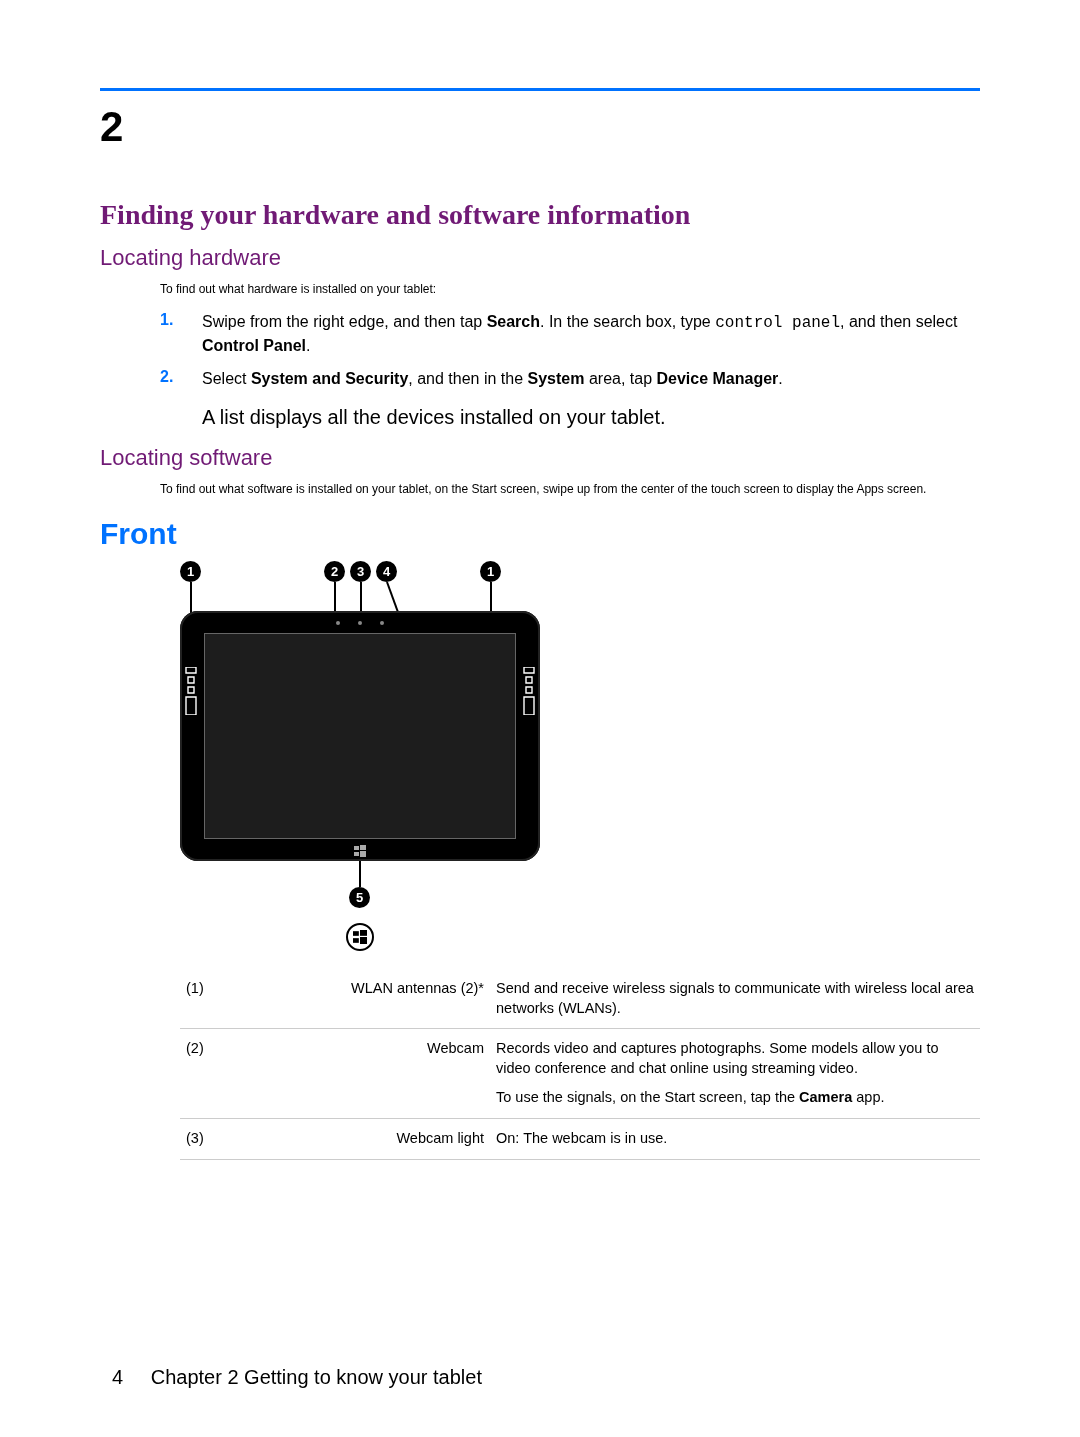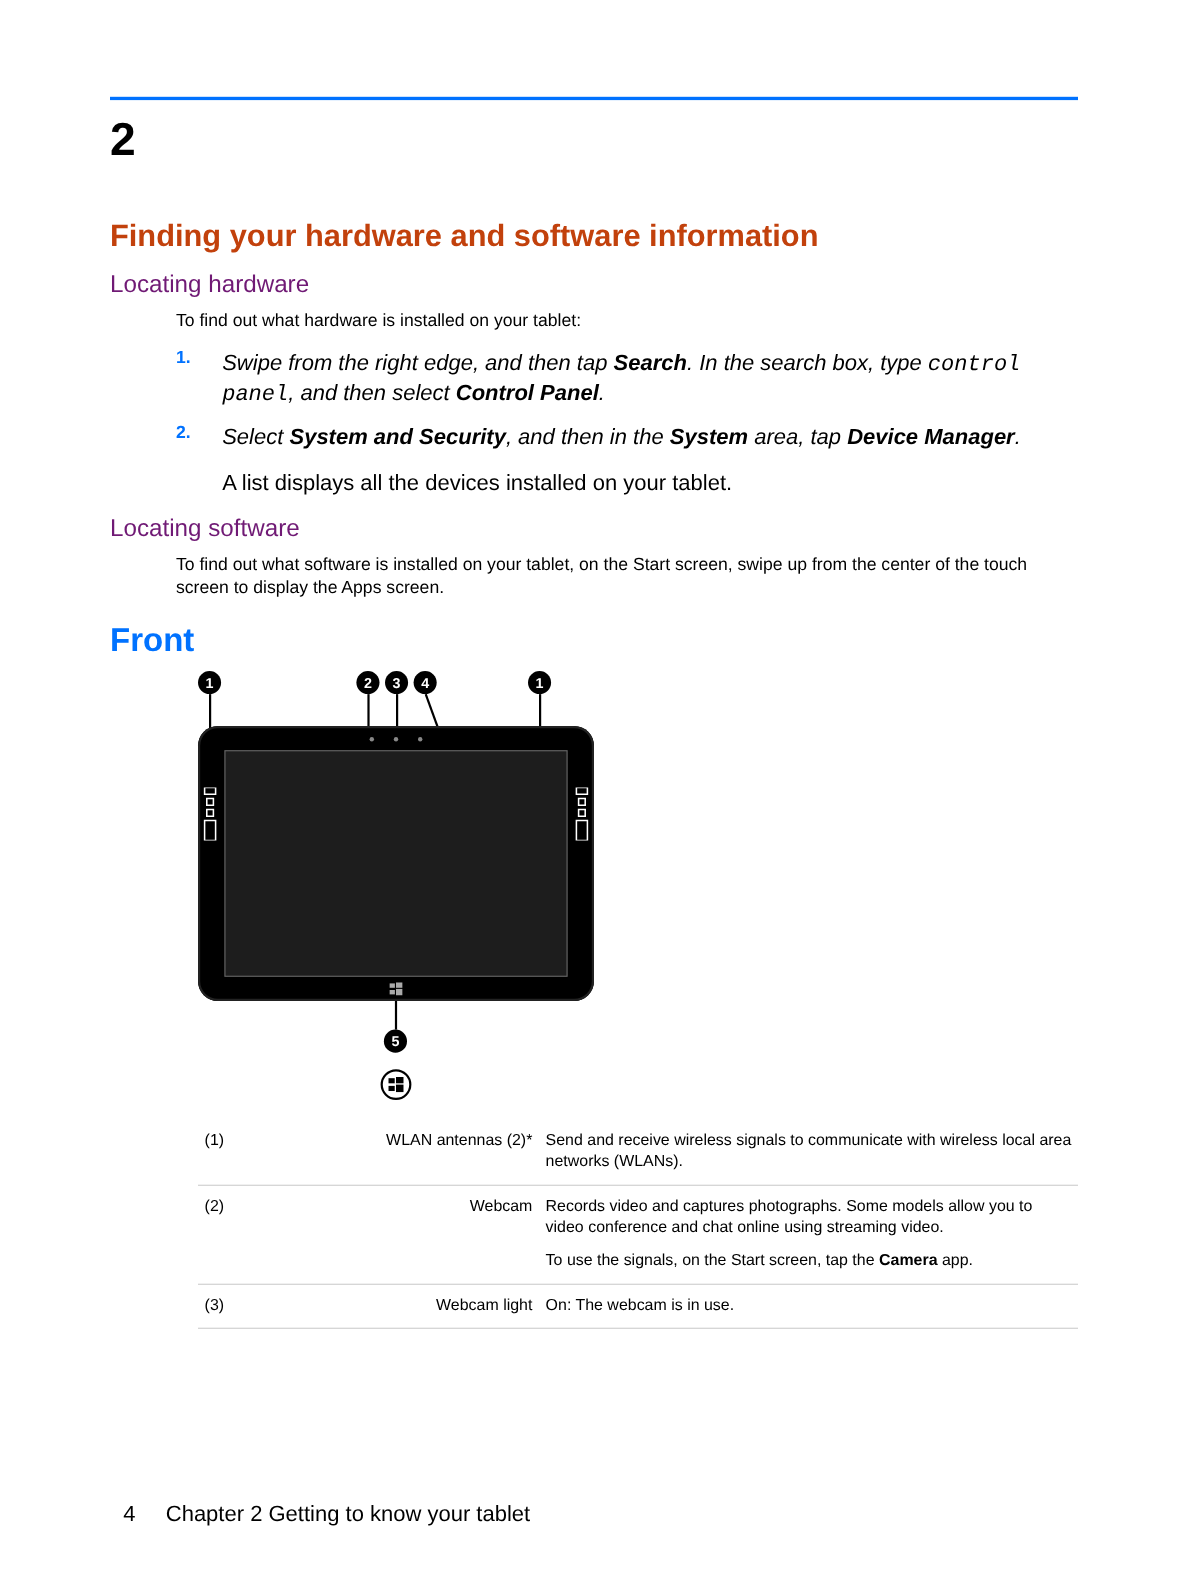--- a/index.html
+++ b/index.html
@@ -31,54 +31,54 @@
     color: #000;
   }
   .chapter-title {
     font-size: 42px;
     font-weight: bold;
     color: #0072ff;
   }
   .h1 {
     font-size: 28px;
     font-weight: bold;
-    color: #c2410c;
+    color: #701a75;
     margin-bottom: 14px;
+    font-family: Liberation Serif, serif;
   }
   .h2 {
     font-size: 22px;
     color: #701a75;
     margin-bottom: 10px;
     margin-top: 8px;
   }
   .body-text {
-    font-size: 16px;
+    font-size: 12px;
     line-height: 1.35;
     margin-left: 60px;
     margin-bottom: 14px;
   }
   .ol {
     margin-left: 60px;
     margin-bottom: 14px;
   }
   .ol-item {
     display: flex;
     margin-bottom: 12px;
   }
   .ol-num {
     width: 42px;
     flex-shrink: 0;
     color: #0072ff;
     font-weight: bold;
     font-size: 16px;
   }
   .ol-body {
-    font-size: 20px;
+    font-size: 16px;
     line-height: 1.35;
-    font-style: italic;
   }
   .ol-sub {
     font-size: 20px;
     line-height: 1.35;
     margin-left: 102px;
     margin-bottom: 14px;
   }
   .bold { font-weight: bold; }
   .mono { font-family: "Courier New", monospace; }
 

